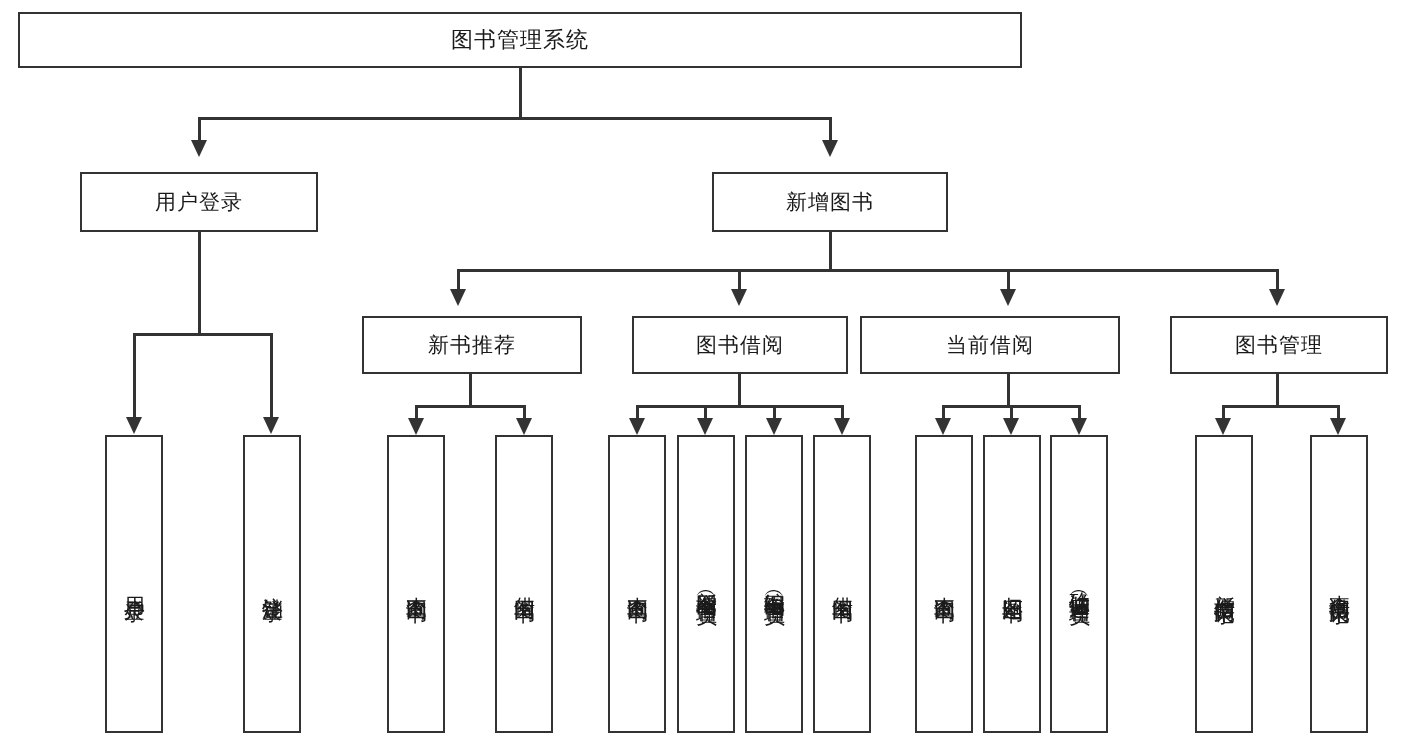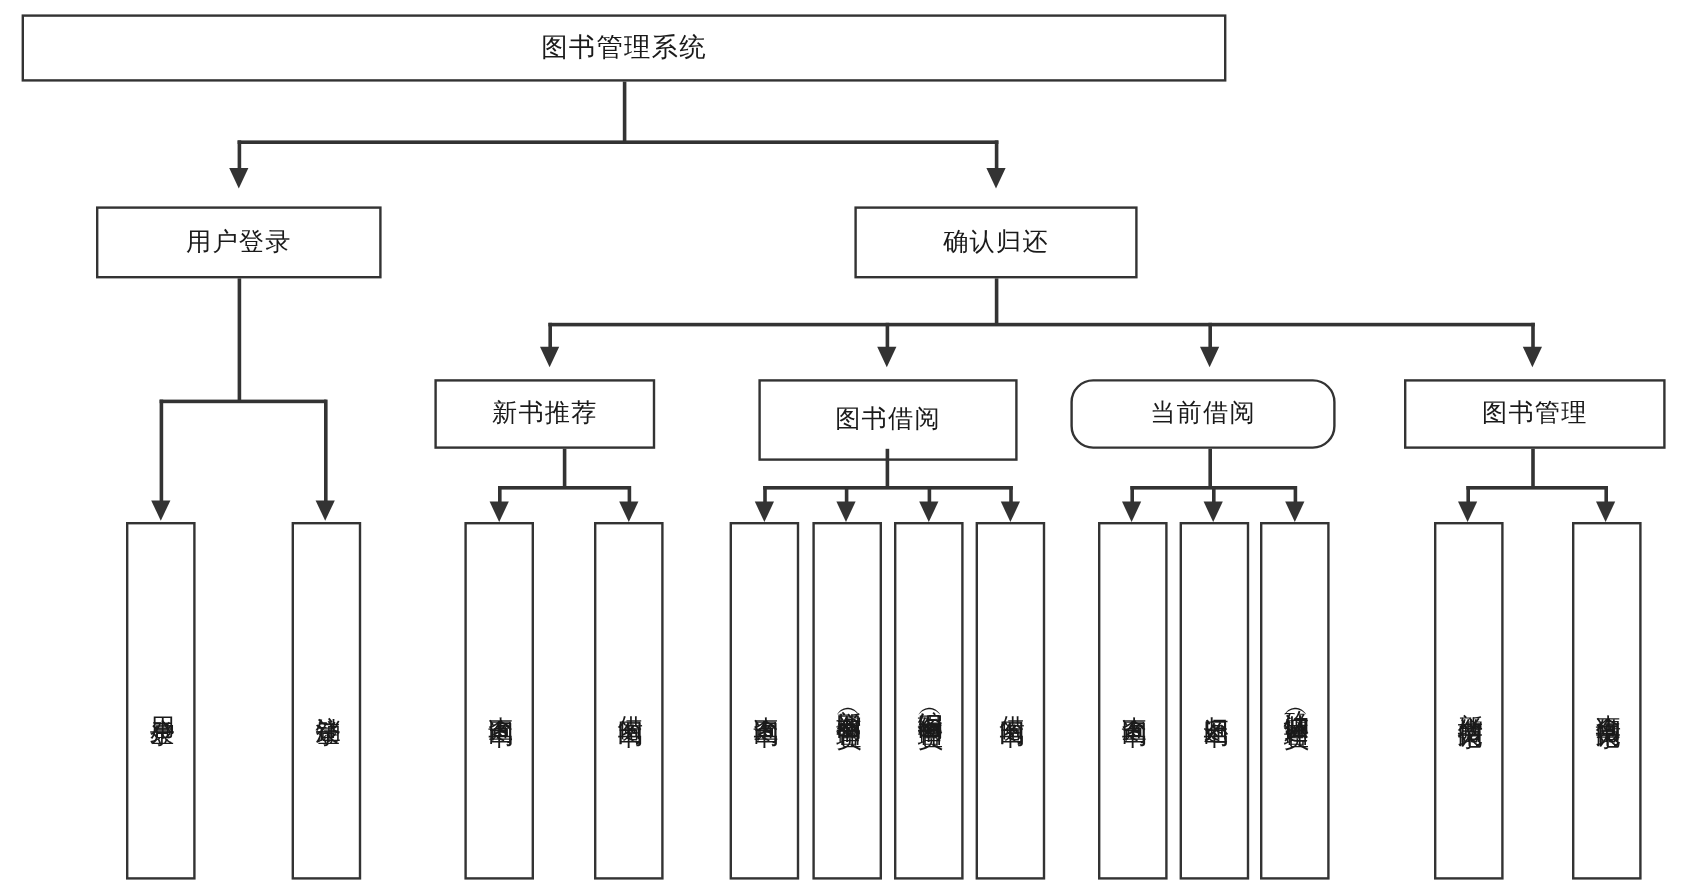--- a/index.html
+++ b/index.html
@@ -86,21 +86,21 @@
   <div class="conn h" style="left:198px; top:117px; width:634px; height:2.5px;"></div>
   <div class="conn v" style="left:198px; top:117px; width:2.5px; height:24px;"></div>
   <div class="arrow" style="left:191px; top:140px;"></div>
   <div class="conn v" style="left:829px; top:117px; width:2.5px; height:24px;"></div>
   <div class="arrow" style="left:822px; top:140px;"></div>
 
   <div class="node horiz" style="left:80px; top:172px; width:238px; height:60px;">
     <span class="label">用户登录</span>
   </div>
   <div class="node horiz" style="left:712px; top:172px; width:236px; height:60px;">
-    <span class="label">确认归还</span>
+    <span class="label">新增图书</span>
   </div>
 
   <div class="conn v" style="left:198px; top:232px; width:2.5px; height:103px;"></div>
   <div class="conn h" style="left:133px; top:333px; width:139px; height:2.5px;"></div>
   <div class="conn v" style="left:133px; top:333px; width:2.5px; height:85px;"></div>
   <div class="arrow" style="left:126px; top:417px;"></div>
   <div class="conn v" style="left:270px; top:333px; width:2.5px; height:85px;"></div>
   <div class="arrow" style="left:263px; top:417px;"></div>
 
   <div class="node vert" style="left:105px; top:435px; width:58px; height:298px;">
@@ -115,27 +115,27 @@
 
   <div class="conn v" style="left:457px; top:269px; width:2.5px; height:21px;"></div>
   <div class="arrow" style="left:450px; top:289px;"></div>
   <div class="conn v" style="left:738px; top:269px; width:2.5px; height:21px;"></div>
   <div class="arrow" style="left:731px; top:289px;"></div>
   <div class="conn v" style="left:1007px; top:269px; width:2.5px; height:21px;"></div>
   <div class="arrow" style="left:1000px; top:289px;"></div>
   <div class="conn v" style="left:1276px; top:269px; width:2.5px; height:21px;"></div>
   <div class="arrow" style="left:1269px; top:289px;"></div>
 
-  <div class="node horiz" style="left:362px; top:316px; width:184px; height:58px;align-items:center;">
+  <div class="node horiz" style="left:362px; top:316px; width:220px; height:58px;align-items:center;">
     <span class="label">新书推荐</span>
   </div>
-  <div class="node horiz" style="left:632px; top:316px; width:216px; height:68px;">
+  <div class="node horiz" style="left:632px; top:316px; width:216px; height:58px;">
     <span class="label">图书借阅</span>
   </div>
-  <div class="node horiz" style="left:892px; top:316px; width:221px; height:58px;border-radius:19px;">
+  <div class="node horiz" style="left:860px; top:316px; width:260px; height:58px;">
     <span class="label">当前借阅</span>
   </div>
   <div class="node horiz" style="left:1170px; top:316px; width:218px; height:58px;">
     <span class="label">图书管理</span>
   </div>
 
   <div class="conn v" style="left:469px; top:374px; width:2.5px; height:33px;"></div>
   <div class="conn h" style="left:415px; top:405px; width:110px; height:2.5px;"></div>
   <div class="conn v" style="left:415px; top:405px; width:2.5px; height:14px;"></div>
   <div class="arrow" style="left:408px; top:418px;"></div>

